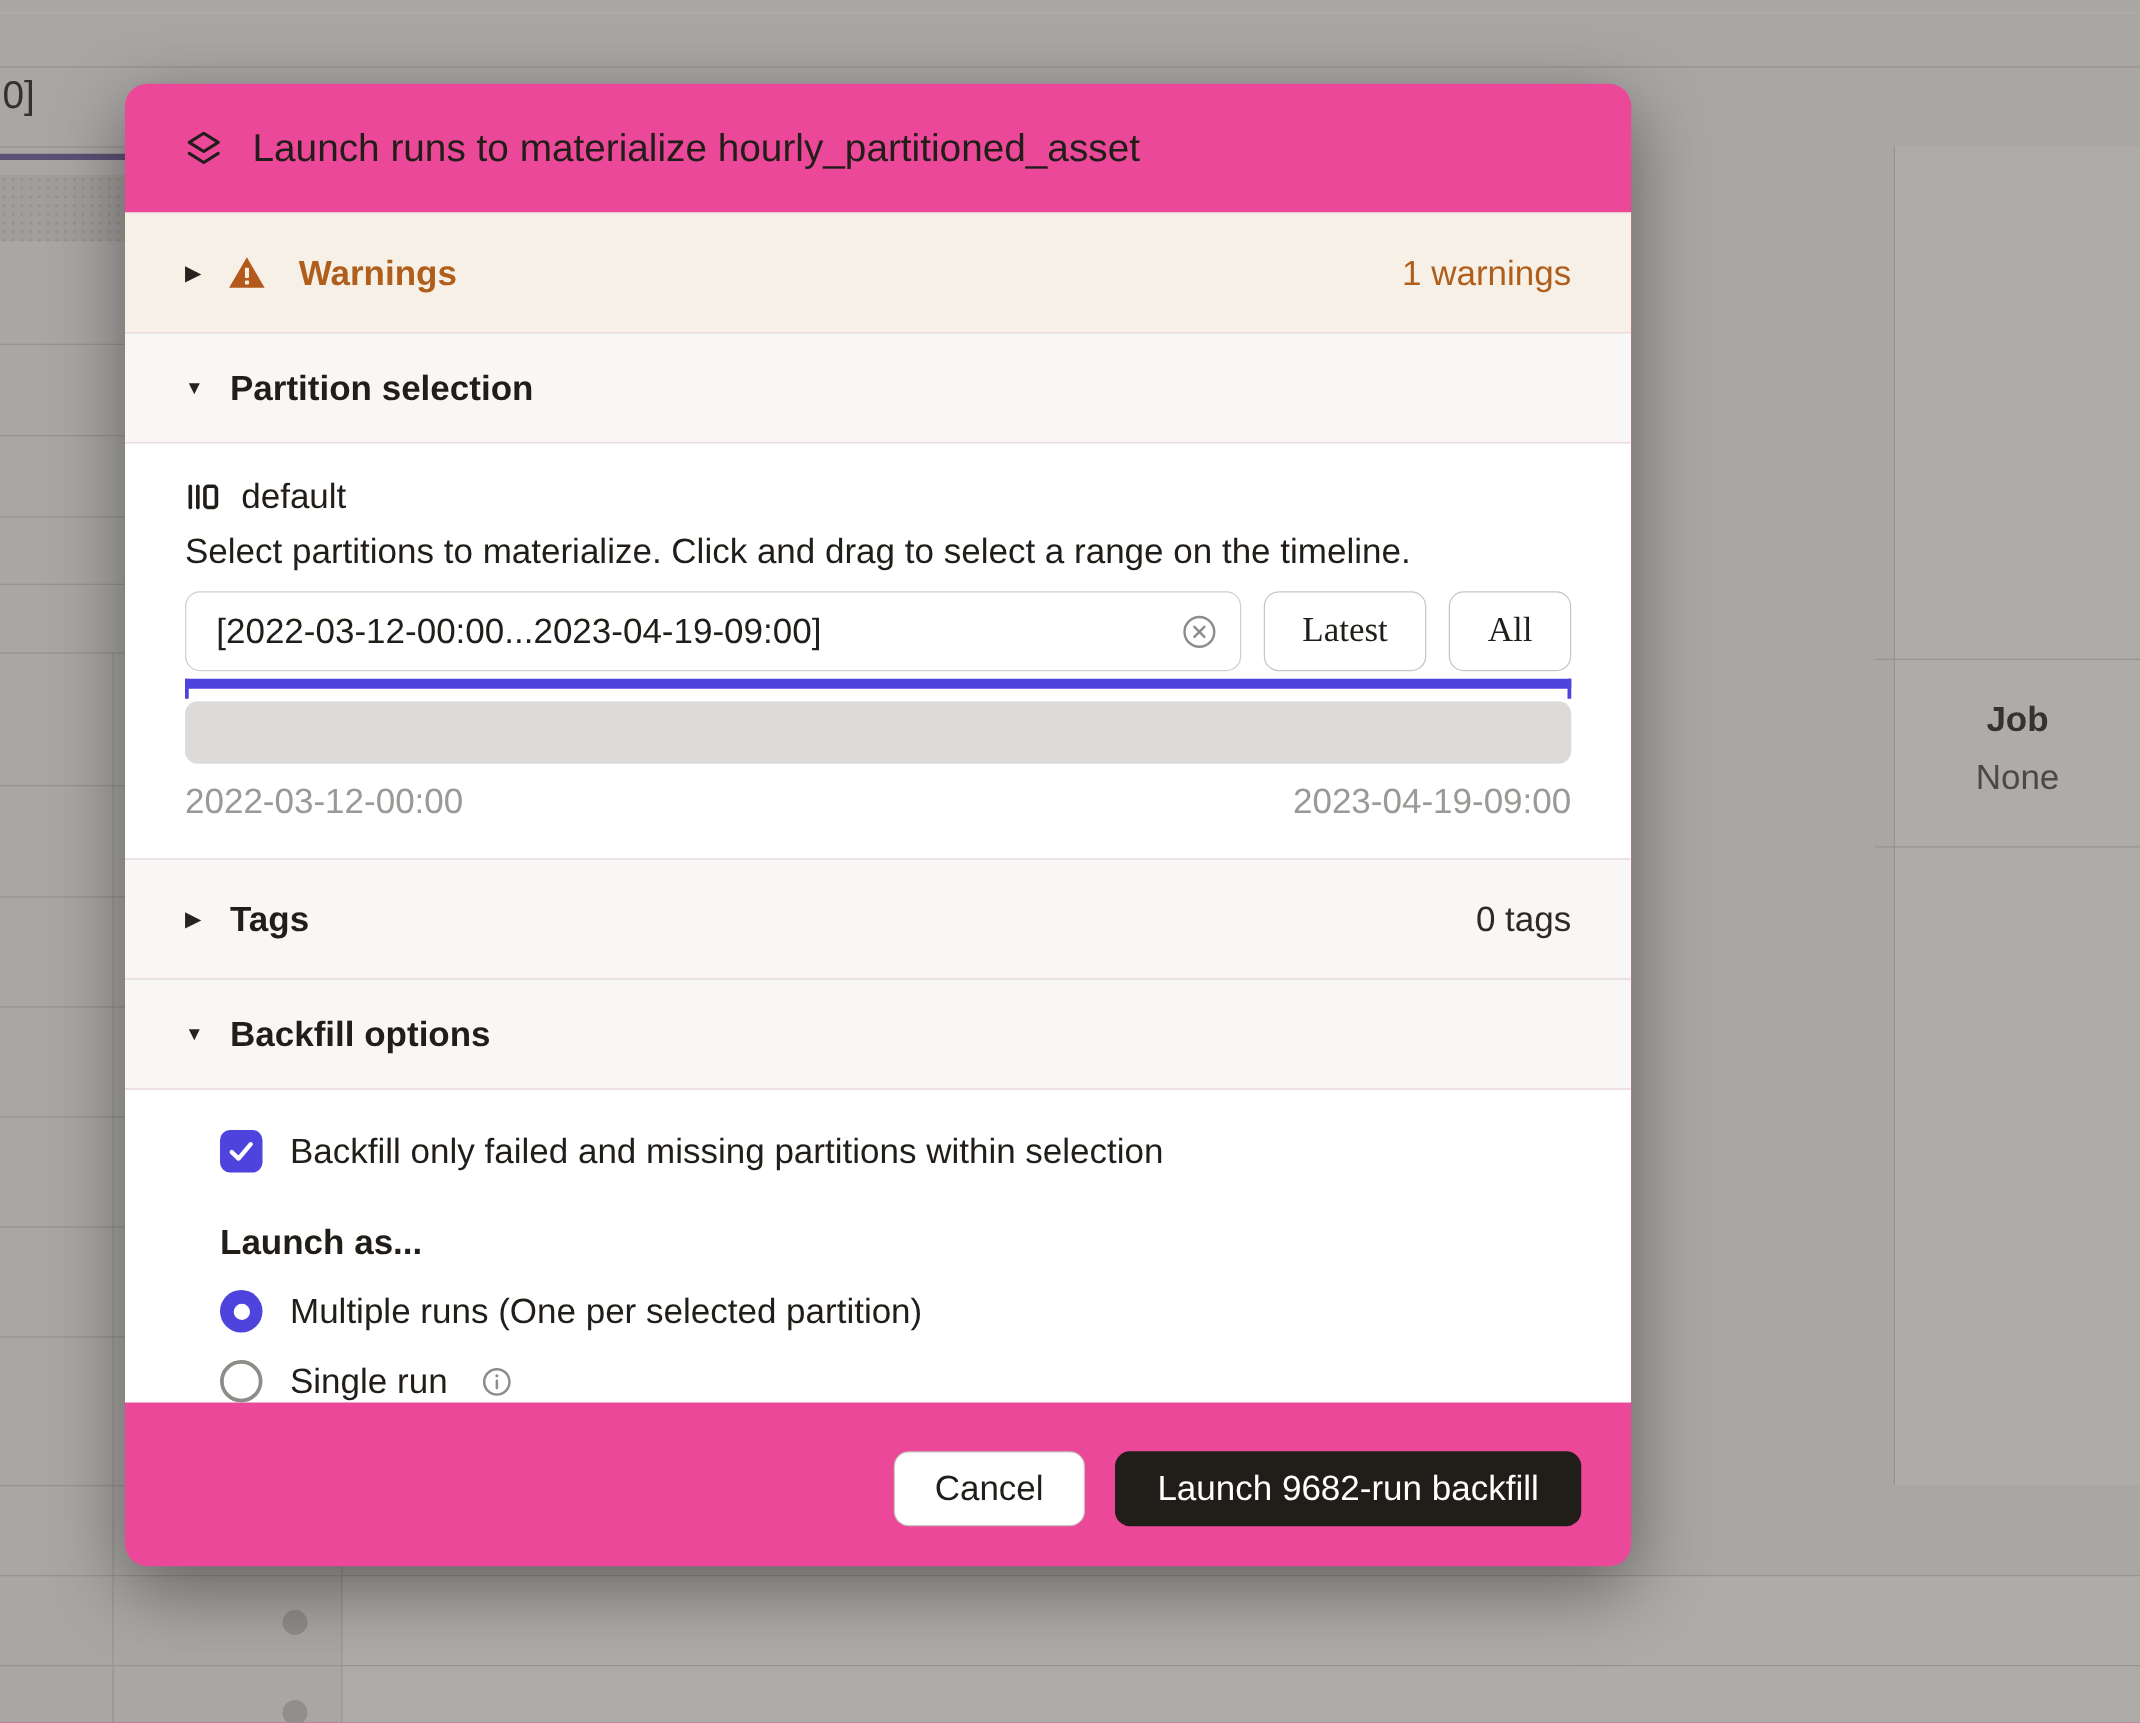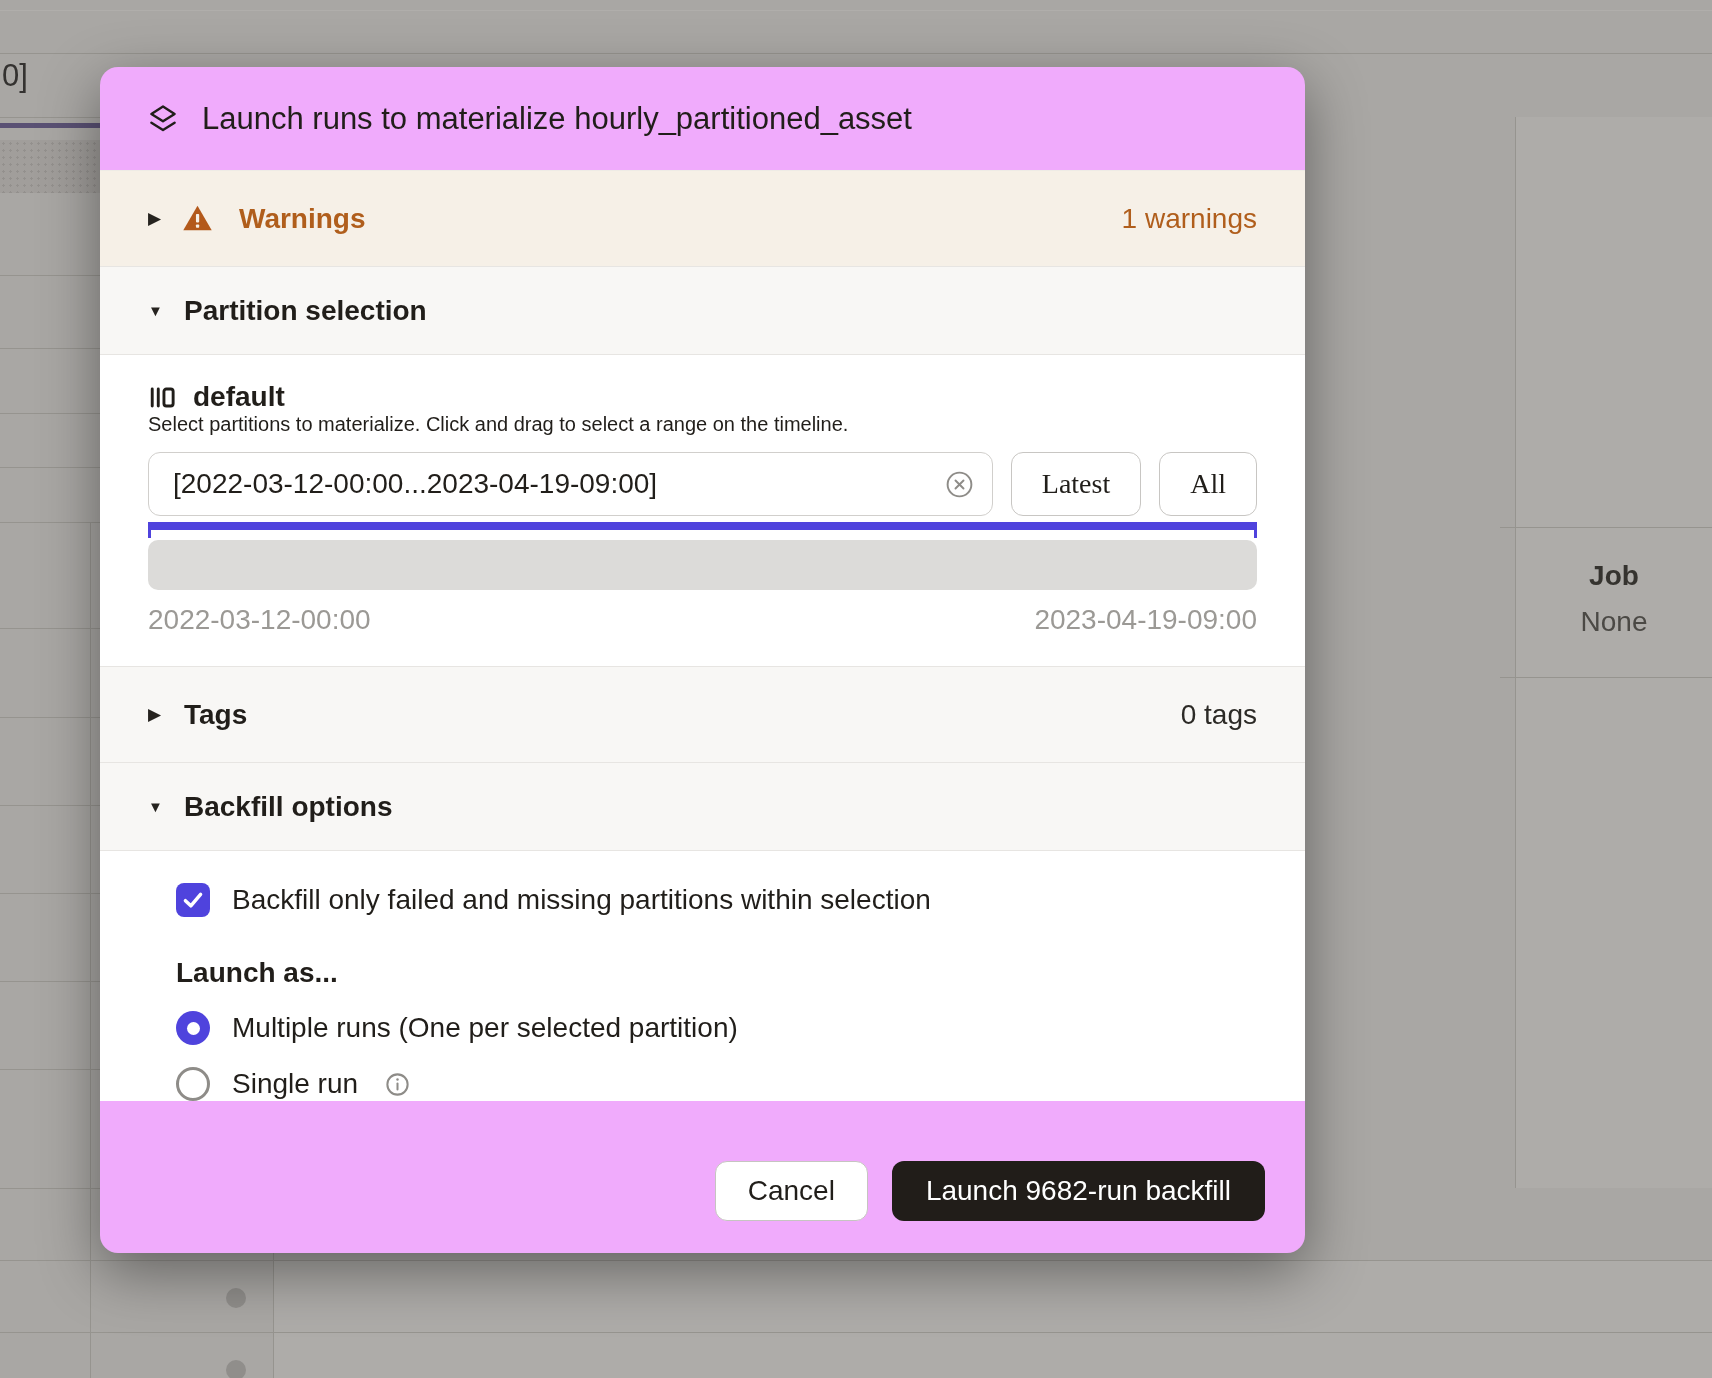--- a/index.html
+++ b/index.html
@@ -24,21 +24,21 @@
   .bg-purple-line { position:absolute; background:#5a5174; }
   .bg-trunc-text { position:absolute; left:2px; top:58px; font-size:31px; color:#343230; }
   .bg-dot { position:absolute; width:20px; height:20px; border-radius:50%; background:#908e8b; }
   .bg-job { position:absolute; left:1516px; width:196px; text-align:center; font-size:28px; }
   .bg-job.hdr { top:560px; font-weight:700; color:#35332f; }
   .bg-job.val { top:606px; color:#4b4945; }
 
   
   .modal {
     position:absolute; left:100px; top:67px; width:1205px; height:1186px;
-    background:#f0abfc; border-radius:18px; z-index:10;
+    background:#ec4899; border-radius:18px; z-index:10;
     box-shadow:0 18px 60px rgba(0,0,0,.42);
     display:flex; flex-direction:column; overflow:hidden;
   }
   .modal-header { flex:0 0 103px; display:flex; align-items:center; gap:22px; padding:0 46px; }
   .modal-title { font-size:31px; font-weight:500; color:#211e1a; }
 
   .caret { font-size:17px; color:#26231f; width:24px; flex:0 0 auto; line-height:1; }
 
   .warnings-row {
     flex:0 0 96px; background:#f6f0e7; border-top:1px solid #eeebe5;
@@ -49,22 +49,22 @@
   .warnings-count { margin-left:auto; font-size:28px; color:#b05e1c; }
 
   .section-header {
     flex:0 0 88px; background:#f8f7f5; border-top:1px solid #e7e5e2;
     display:flex; align-items:center; padding:0 48px; gap:12px; cursor:pointer;
   }
   .section-title { font-size:28px; font-weight:700; color:#211e1a; }
 
   .partition-body { border-top:1px solid #e7e5e2; background:#fff; padding:26px 48px 0; }
   .dim-row { display:flex; align-items:center; gap:16px; }
-  .dim-name { font-size:28px; font-weight:700; }
-  .helper { font-size:20px; margin-top:0; color:#211e1a; }
+  .dim-name { font-size:28px; font-weight:400; }
+  .helper { font-size:28px; margin-top:12px; color:#211e1a; }
   .controls { display:flex; gap:18px; margin-top:16px; }
   .part-input-wrap { flex:1; position:relative; }
   .part-input {
     width:100%; height:64px; border:1px solid #d1cfcc; border-radius:12px;
     font-size:28px; color:#211e1a; padding:0 72px 0 24px; background:#fff;
     font-family:inherit; outline:none;
   }
   .clear-btn { position:absolute; right:18px; top:17px; background:none; border:none; padding:0; cursor:pointer; display:flex; }
   .btn-outline {
     height:64px; padding:0 30px; border:1px solid #c8c6c3; border-radius:12px;

